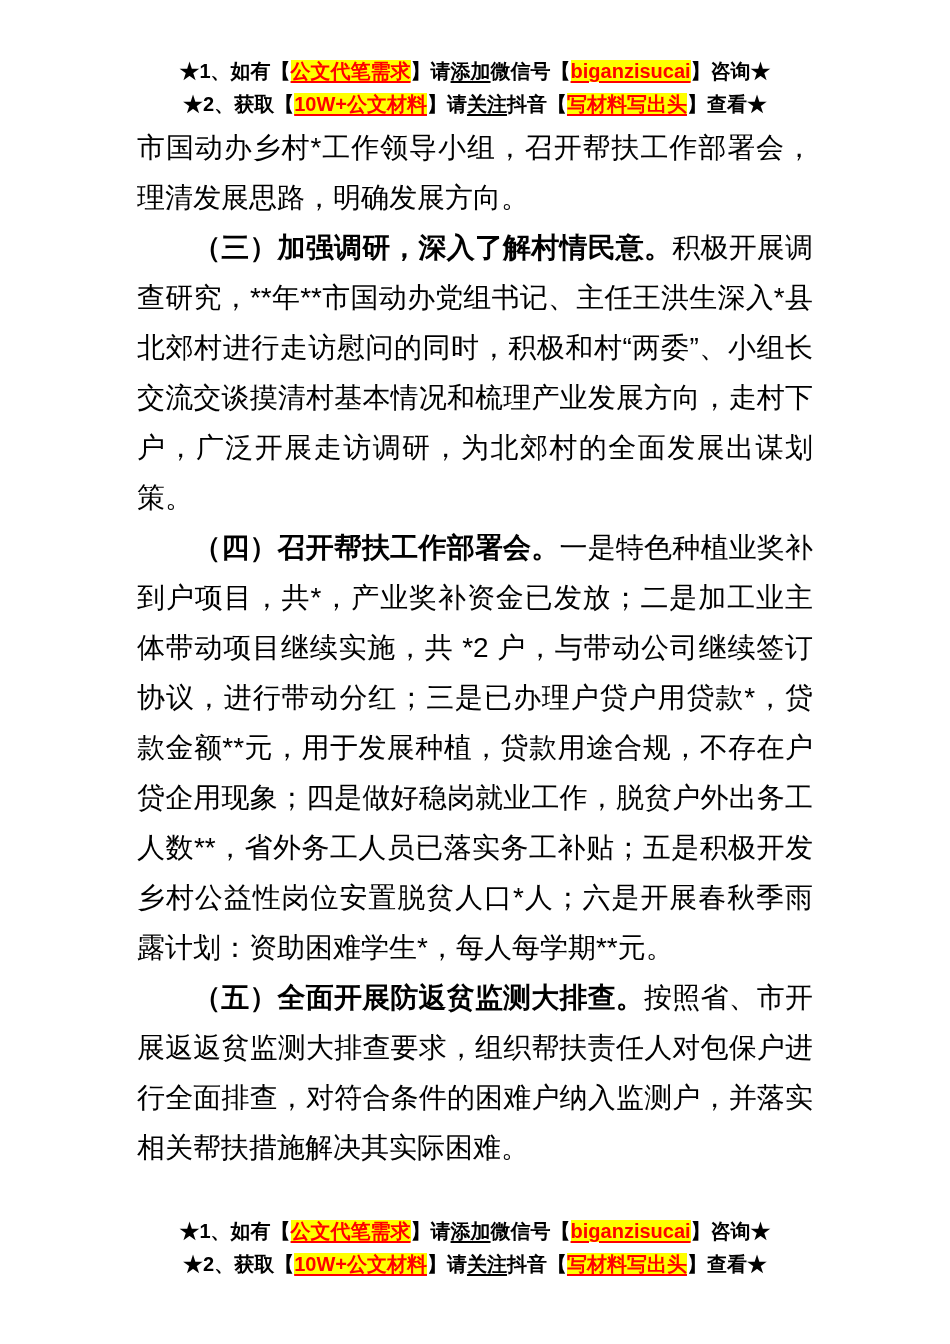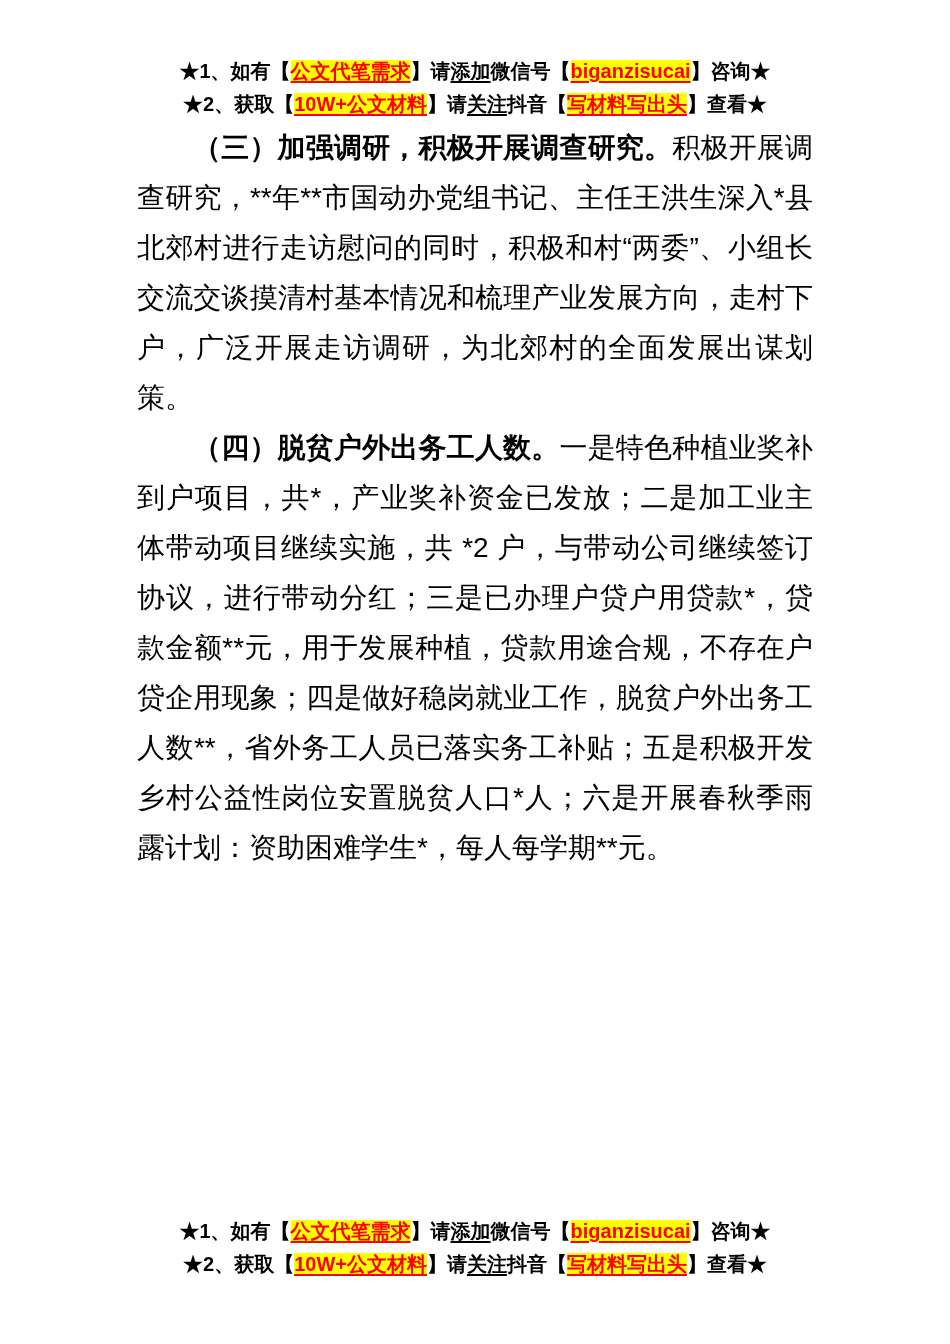--- a/index.html
+++ b/index.html
@@ -56,25 +56,31 @@
   <div class="promo promo-header">
     <div class="promo-line">
       <span>★1、如有【</span><span class="hl">公文代笔需求</span><span>】请</span><span class="ub">添加</span><span>微信号【</span><span class="hl">biganzisucai</span><span>】咨询★</span>
     </div>
     <div class="promo-line">
       <span>★2、获取【</span><span class="hl">10W+公文材料</span><span>】请</span><span class="ub">关注</span><span>抖音【</span><span class="hl">写材料写出头</span><span>】查看★</span>
     </div>
   </div>
 
   <div class="doc-body">
-    <p class="para-indent">
-      <span class="lead">（三）加强调研，积极开展调查研究。</span><span>积极开展调查研究，**年**市国动办党组书记、主任王洪生深入*县北郊村进行走访慰问的同时，积极和村“两委”、小组长交流交谈摸清村基本情况和梳理产业发展方向，走村下户，广泛开展走访调研，为北郊村的全面发展出谋划策。</span>
+    <p>
+      <span>市国动办乡村*工作领导小组，召开帮扶工作部署会，理清发展思路，明确发展方向。</span>
     </p>
     <p class="para-indent">
-      <span class="lead">（四）脱贫户外出务工人数。</span><span>一是特色种植业奖补到户项目，共*，产业奖补资金已发放；二是加工业主体带动项目继续实施，共 *2 户，与带动公司继续签订协议，进行带动分红；三是已办理户贷户用贷款*，贷款金额**元，用于发展种植，贷款用途合规，不存在户贷企用现象；四是做好稳岗就业工作，脱贫户外出务工人数**，省外务工人员已落实务工补贴；五是积极开发乡村公益性岗位安置脱贫人口*人；六是开展春秋季雨露计划：资助困难学生*，每人每学期**元。</span>
+      <span class="lead">（三）加强调研，深入了解村情民意。</span><span>积极开展调查研究，**年**市国动办党组书记、主任王洪生深入*县北郊村进行走访慰问的同时，积极和村“两委”、小组长交流交谈摸清村基本情况和梳理产业发展方向，走村下户，广泛开展走访调研，为北郊村的全面发展出谋划策。</span>
+    </p>
+    <p class="para-indent">
+      <span class="lead">（四）召开帮扶工作部署会。</span><span>一是特色种植业奖补到户项目，共*，产业奖补资金已发放；二是加工业主体带动项目继续实施，共 *2 户，与带动公司继续签订协议，进行带动分红；三是已办理户贷户用贷款*，贷款金额**元，用于发展种植，贷款用途合规，不存在户贷企用现象；四是做好稳岗就业工作，脱贫户外出务工人数**，省外务工人员已落实务工补贴；五是积极开发乡村公益性岗位安置脱贫人口*人；六是开展春秋季雨露计划：资助困难学生*，每人每学期**元。</span>
+    </p>
+    <p class="para-indent">
+      <span class="lead">（五）全面开展防返贫监测大排查。</span><span>按照省、市开展返返贫监测大排查要求，组织帮扶责任人对包保户进行全面排查，对符合条件的困难户纳入监测户，并落实相关帮扶措施解决其实际困难。</span>
     </p>
   </div>
 
   <div class="promo promo-footer">
     <div class="promo-line">
       <span>★1、如有【</span><span class="hl">公文代笔需求</span><span>】请</span><span class="ub">添加</span><span>微信号【</span><span class="hl">biganzisucai</span><span>】咨询★</span>
     </div>
     <div class="promo-line">
       <span>★2、获取【</span><span class="hl">10W+公文材料</span><span>】请</span><span class="ub">关注</span><span>抖音【</span><span class="hl">写材料写出头</span><span>】查看★</span>
     </div>

